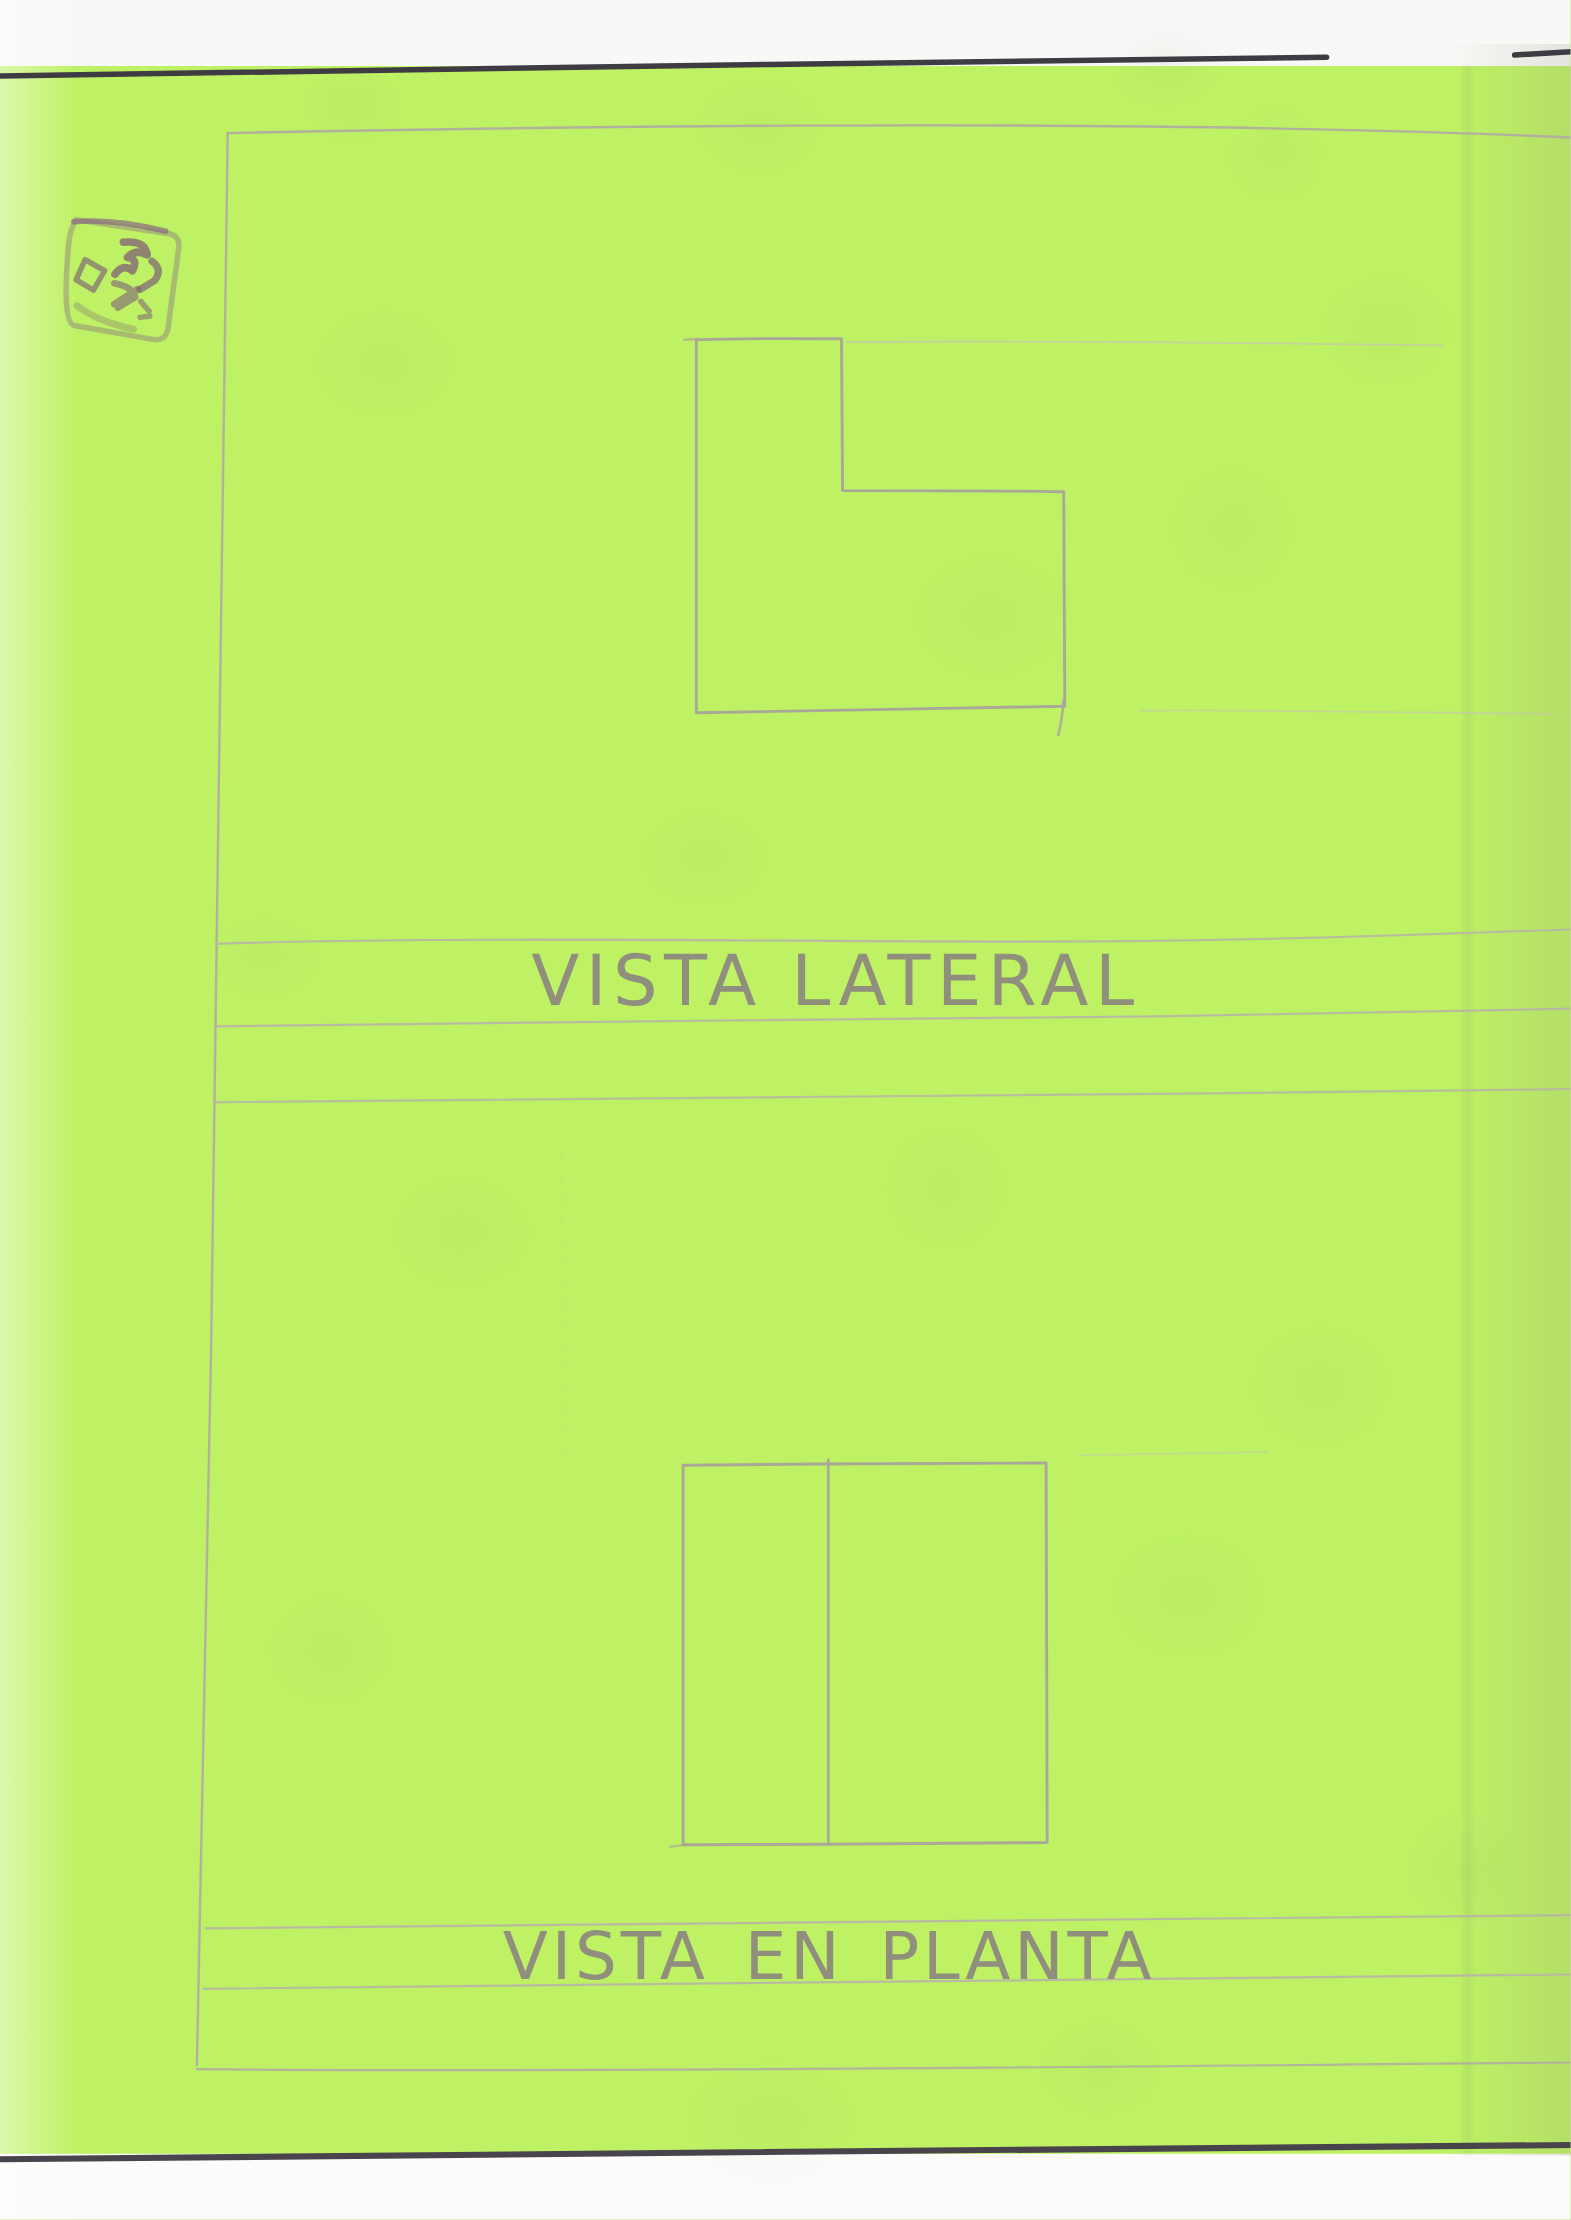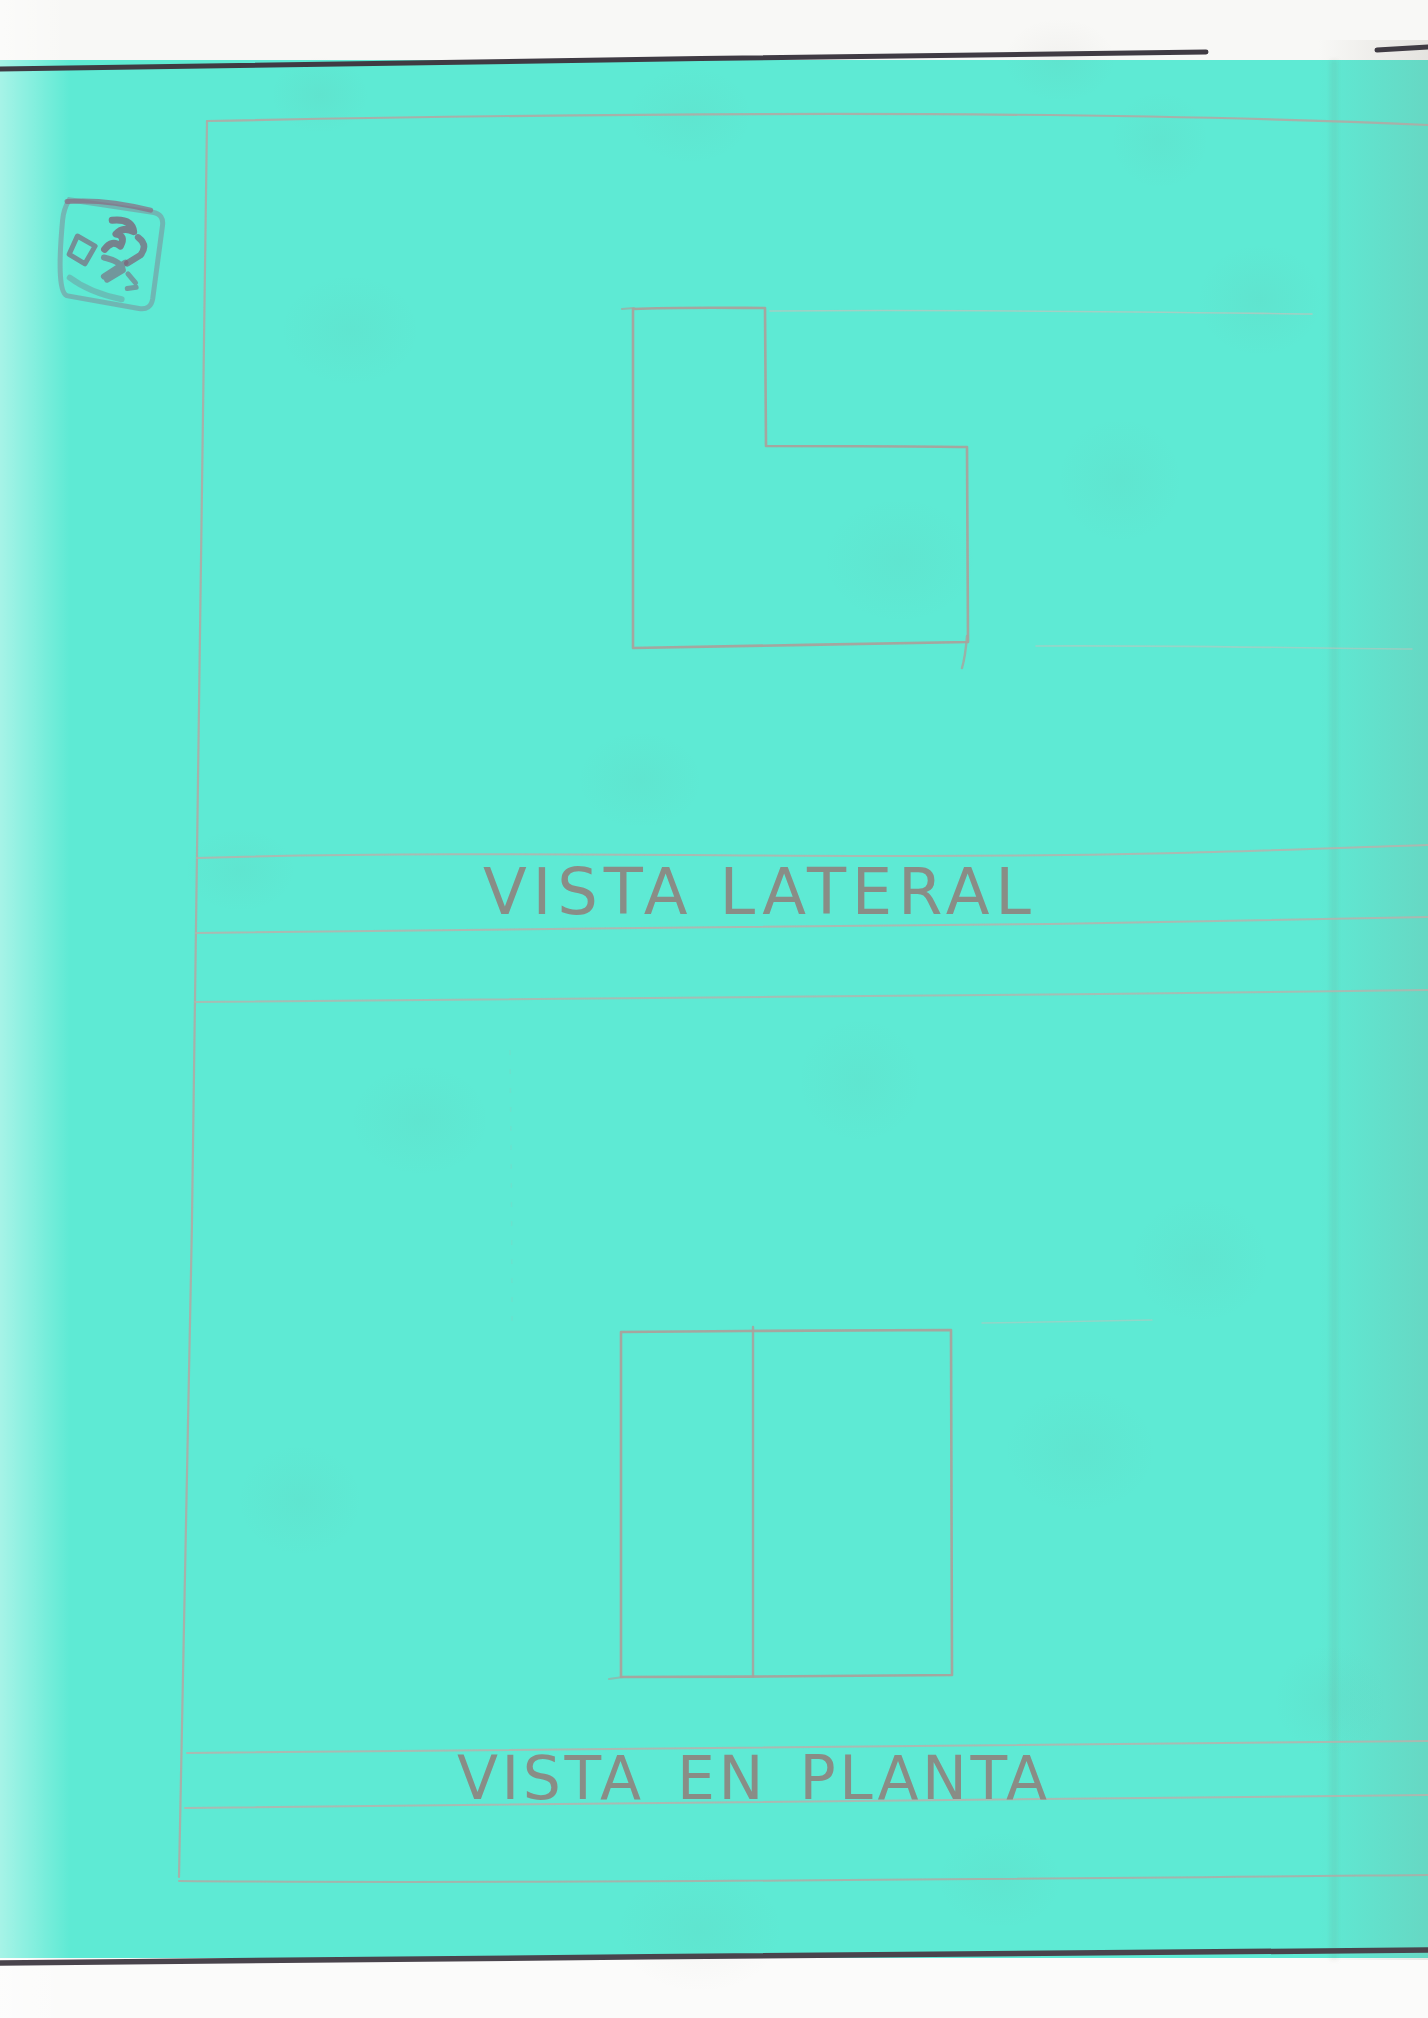--- a/index.html
+++ b/index.html
@@ -1,19 +1,19 @@
 <!DOCTYPE html>
 <html><head>
 <meta charset="utf-8">
 <style>
   html,body{margin:0;padding:0;background:#d8d6d2;}
   .page{
     position:relative;
     width:1428px;height:2018px;
-    background:#5eead4;
+    background:#bef264;
     overflow:hidden;
     font-family:"DejaVu Sans", sans-serif;
   }
   .strip-top{position:absolute;left:0;top:0;width:1428px;height:60px;background:#f8f8f6;}
   .strip-bottom{position:absolute;left:0;top:1958px;width:1428px;height:60px;background:#fbfbfa;}
   .edge-left-light{position:absolute;left:0;top:0;width:70px;height:2018px;
     background:linear-gradient(to right, rgba(255,255,255,.45), rgba(255,255,255,0));}
   .edge-right-shadow{position:absolute;left:1318px;top:40px;width:110px;height:1920px;
     background:linear-gradient(to right, rgba(140,132,120,0), rgba(140,132,120,.18));}
   .crease-right{position:absolute;left:1330px;top:60px;width:8px;height:1900px;

